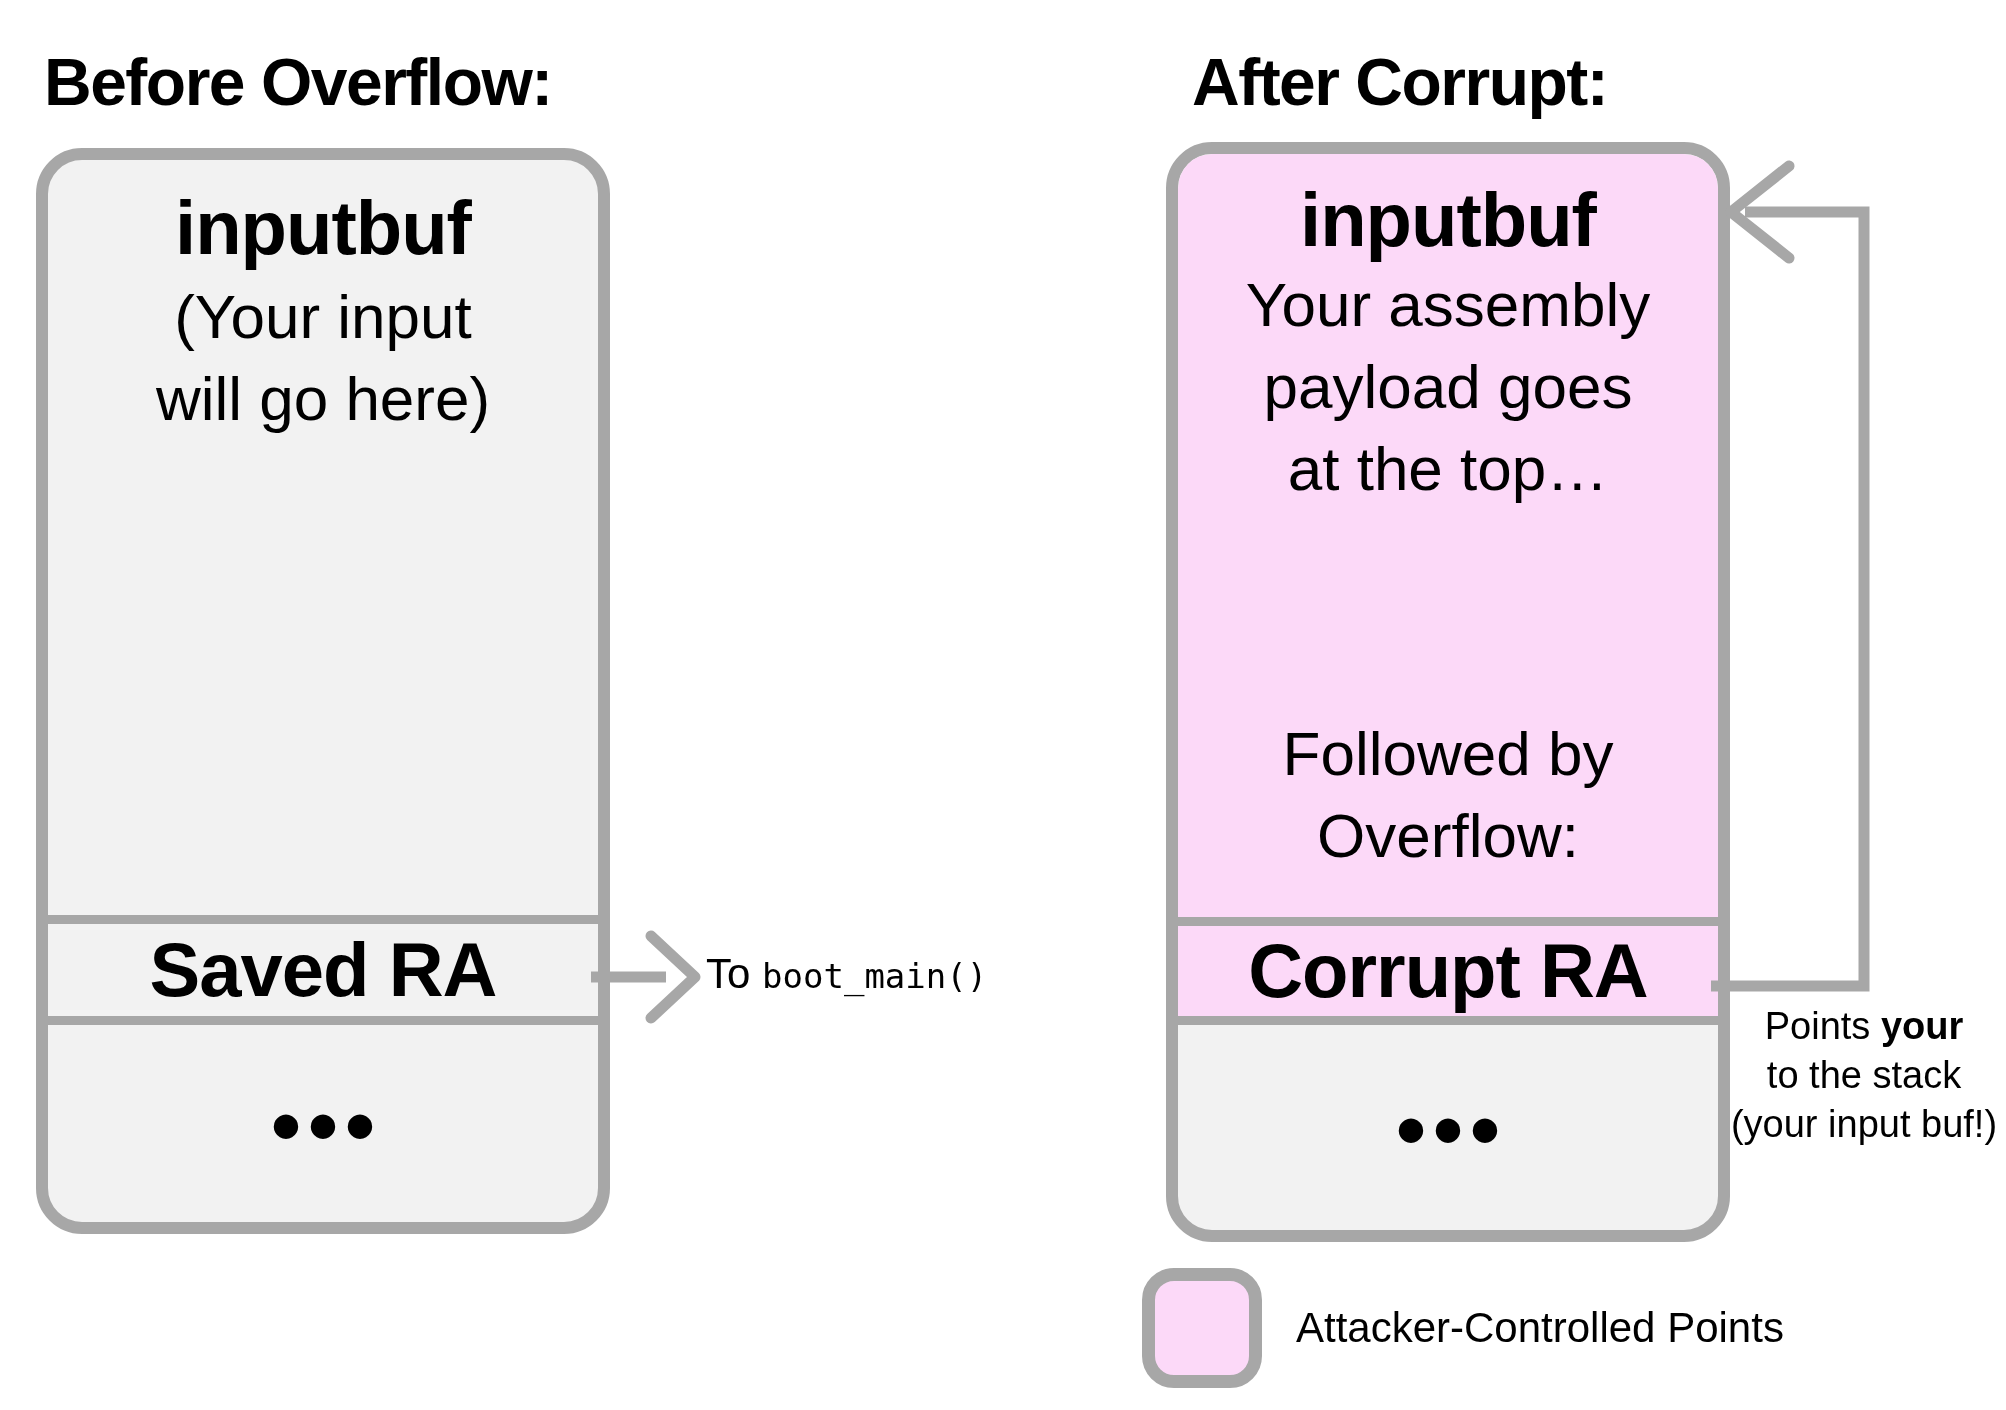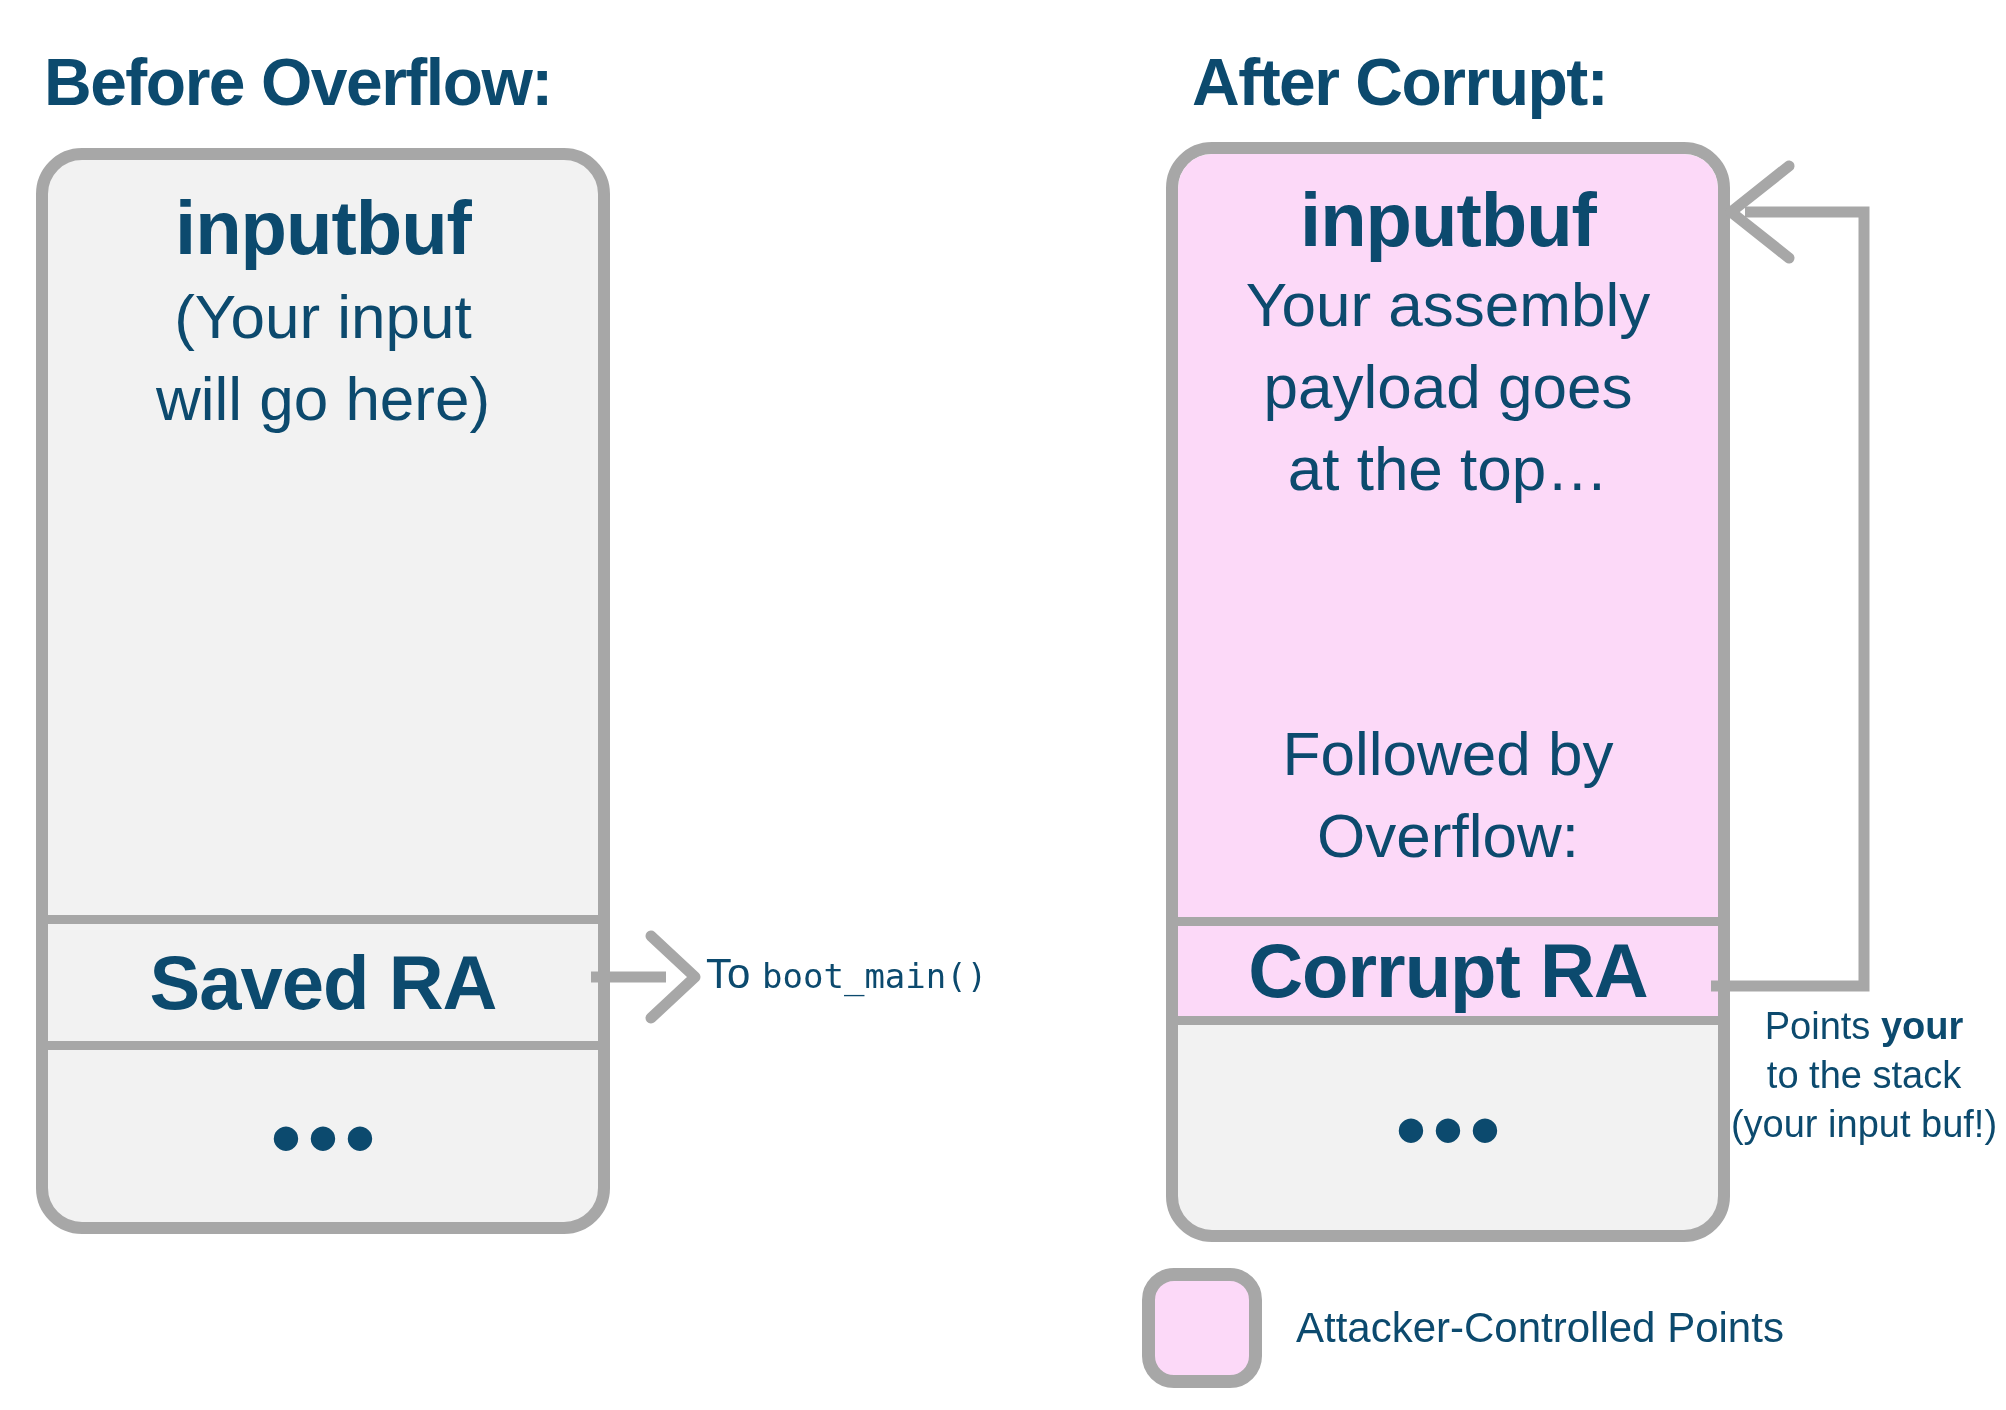--- a/index.html
+++ b/index.html
@@ -1,18 +1,18 @@
 <!DOCTYPE html>
 <html><head>
 <meta charset="utf-8">
 <style>
   html,body { margin:0; padding:0; background:#ffffff; }
   .canvas {
     position:relative; width:2006px; height:1410px; background:#ffffff;
-    font-family:"Liberation Sans","DejaVu Sans",sans-serif; color:#0c4a6e;
+    font-family:"Liberation Sans","DejaVu Sans",sans-serif; color:#000000;
     overflow:hidden;
   }
   .title {
     position:absolute; font-size:66px; font-weight:bold; letter-spacing:-1.5px;
     white-space:nowrap;
   }
   .stackbox {
     position:absolute; box-sizing:border-box;
     background:#f2f2f2; border:12px solid #a7a7a7; border-radius:46px;
     display:flex; flex-direction:column; overflow:hidden;margin-left:20px;
@@ -60,21 +60,21 @@
   <div class="title" style="left:44px; top:44px;">Before Overflow:</div>
   <div class="title" style="left:1192px; top:44px;">After Corrupt:</div>
 
   <div class="stackbox" style="left:16px; top:148px; width:574px; height:1086px;">
     <div class="sec sec1 top-round" style="height:755px; padding-top:24px;">
       <div class="biglabel">inputbuf</div>
       <div class="bodytext" style="margin-top:4px;">(Your input
 will go here)</div>
     </div>
     <div class="divider"></div>
-    <div class="sec sec2" style="height:117px;">
+    <div class="sec sec2" style="height:92px;">
       <div class="biglabel">Saved RA</div>
     </div>
     <div class="divider"></div>
     <div class="sec sec3">
       <div class="dots">●●●</div>
     </div>
   </div>
 
   <div class="stackbox" style="left:1146px; top:142px; width:564px; height:1100px;">
     <div class="sec sec1 pink top-round" style="height:763px; padding-top:22px;">

